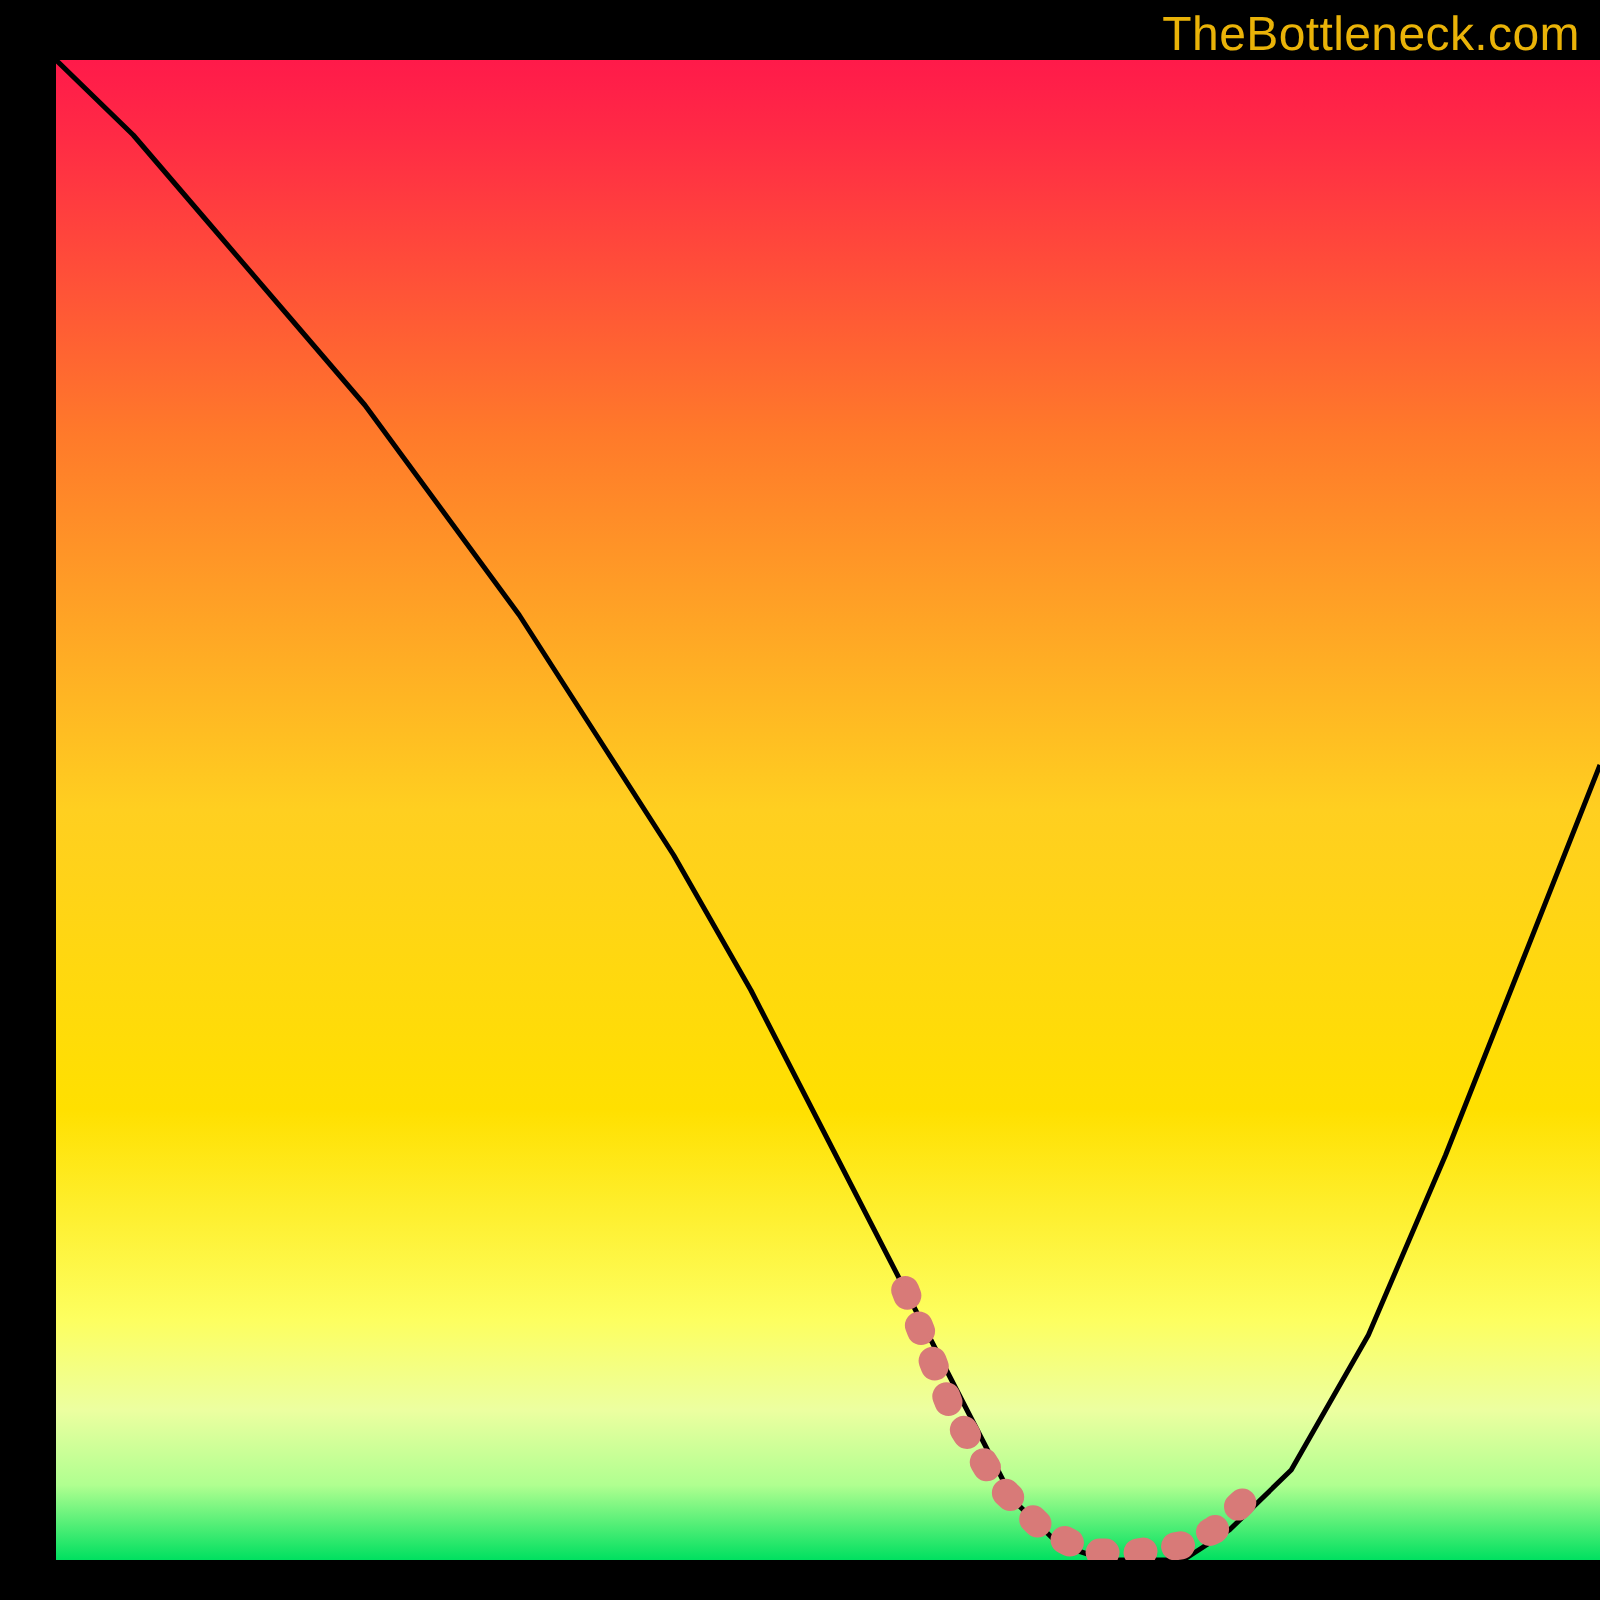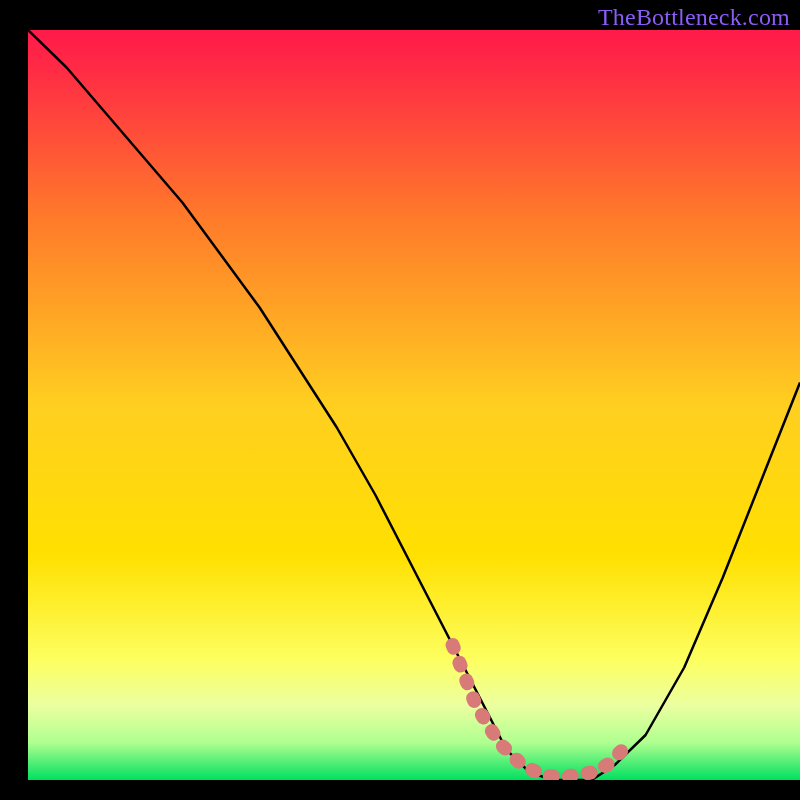--- a/index.html
+++ b/index.html
@@ -13,23 +13,23 @@
   .frame {
     position: relative;
     width: 800px;
     height: 800px;
     background: #000;
   }
   .watermark {
     position: absolute;
     top: 4px;
     right: 10px;
-    font-family: Liberation Serif, serif;
+    font-family: Liberation Sans, sans-serif;
     font-size: 24px;
-    color: #8b5cf6;
+    color: #eab308;
     z-index: 10;
     letter-spacing: 0.2px;
   }
   svg {
     display: block;
   }
 </style>
 </head>
 <body>
 

